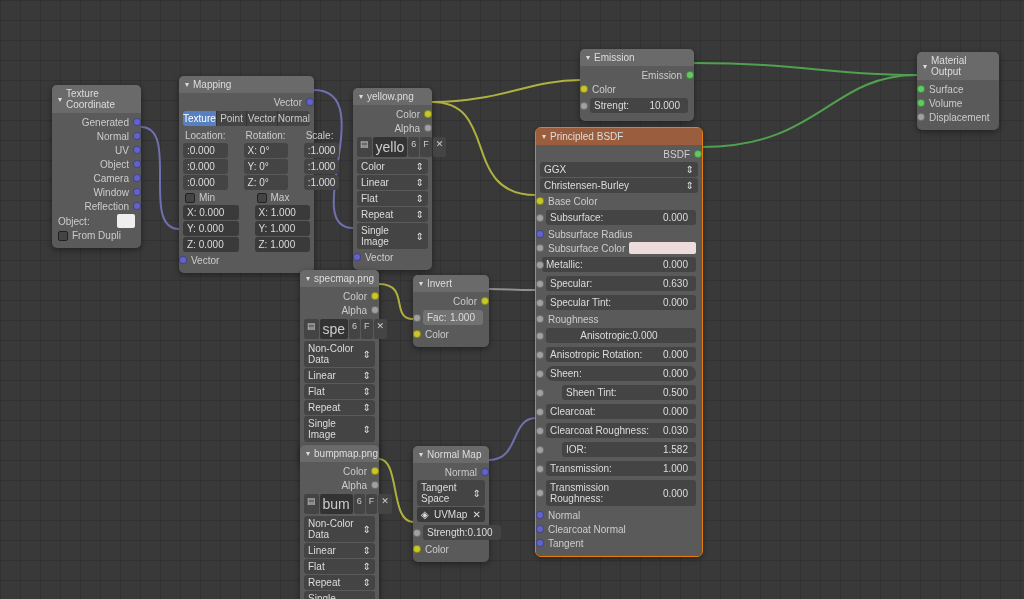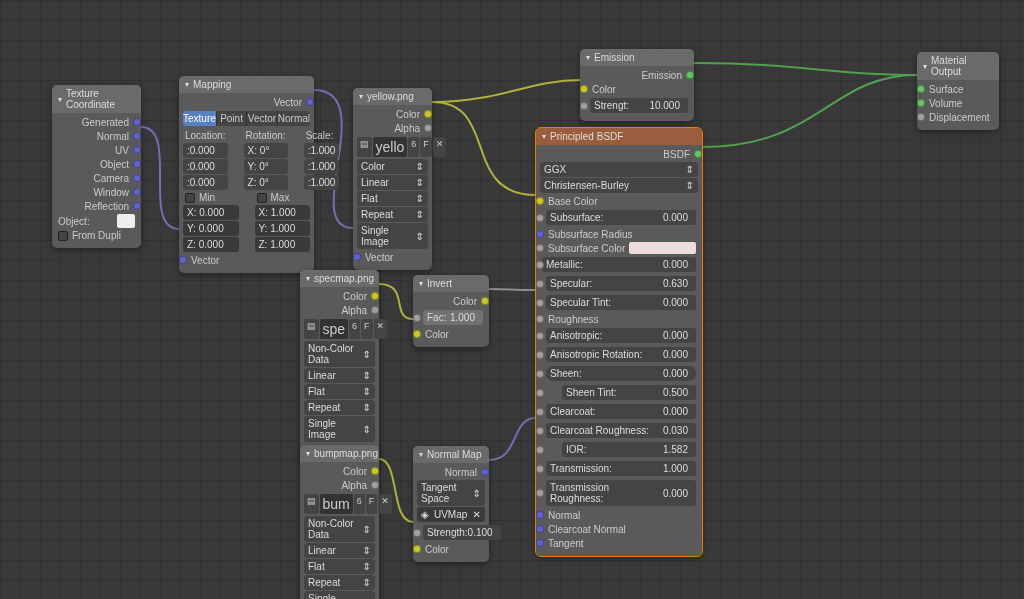--- a/index.html
+++ b/index.html
@@ -483,21 +483,21 @@
           <span>Specular Tint:</span>
           <span class="val">0.000</span>
         </div>
       </div>
       <div class="row">
         <span class="socket in s-fac"></span>
         <span class="lbl" style="padding-left: 6px;">Roughness</span>
       </div>
       <div class="row">
         <span class="socket in s-fac"></span>
-        <div class="field" style="flex: 1 1 0%; margin-left: 4px;">
+        <div class="field" style="flex: 1 1 0%; margin-left: 4px; justify-content: center;">
           <span>Anisotropic:</span>
           <span class="val">0.000</span>
         </div>
       </div>
       <div class="row">
         <span class="socket in s-fac"></span>
         <div class="field" style="flex: 1 1 0%; margin-left: 4px;">
           <span>Anisotropic Rotation:</span>
           <span class="val">0.000</span>
         </div>

